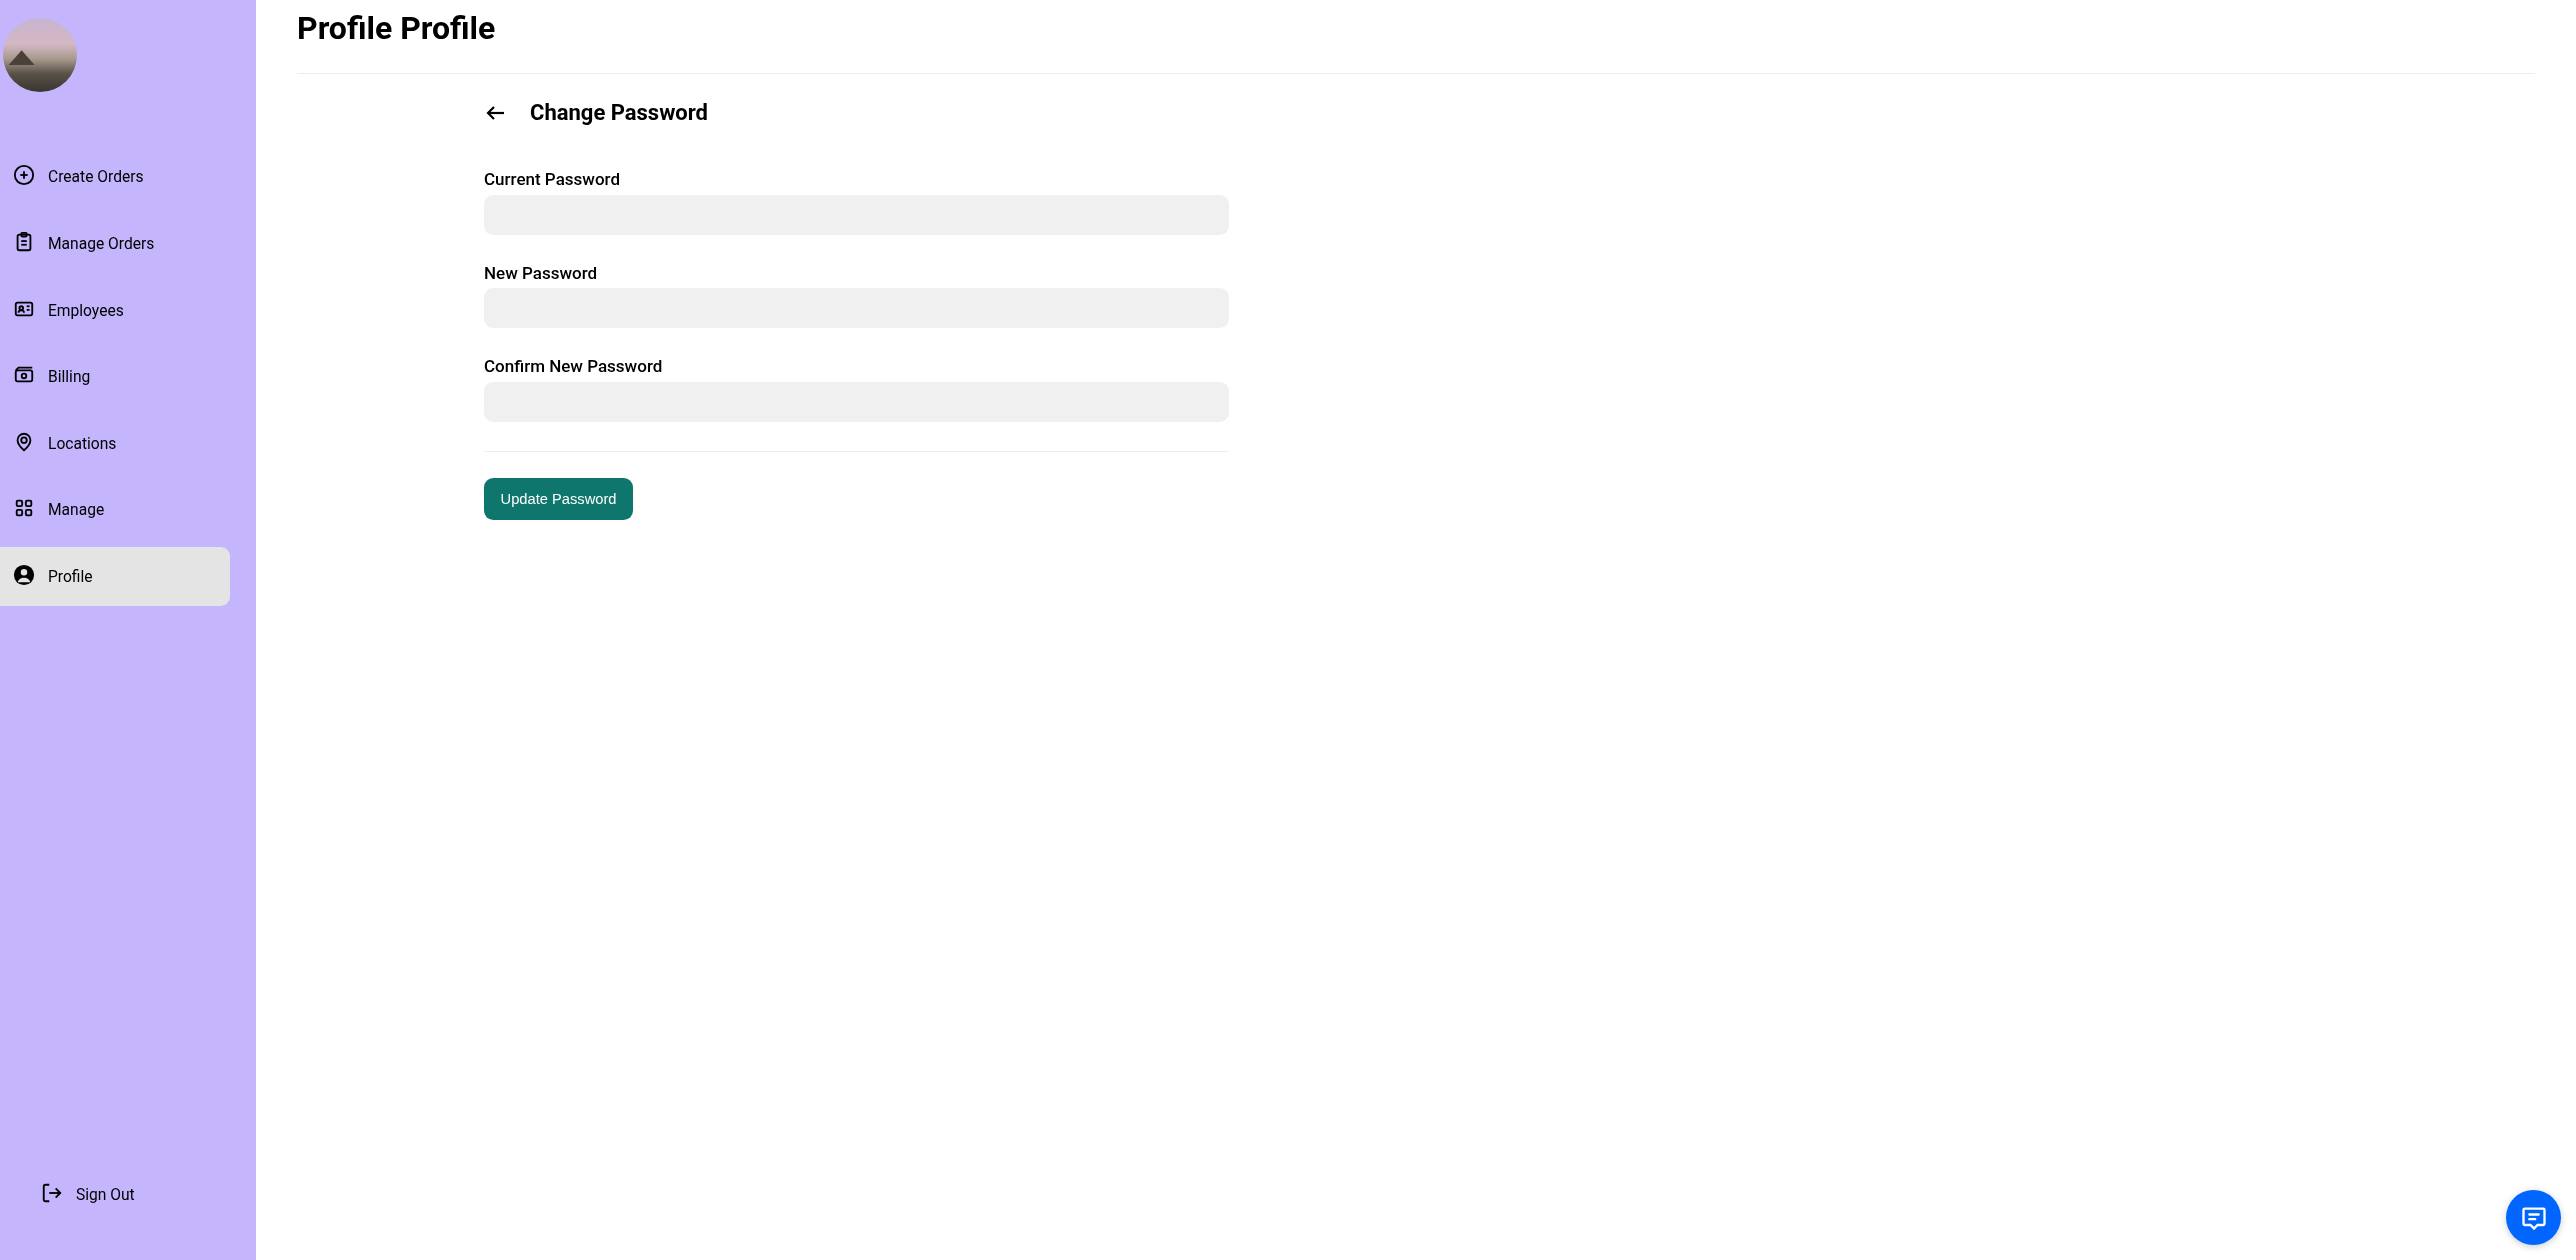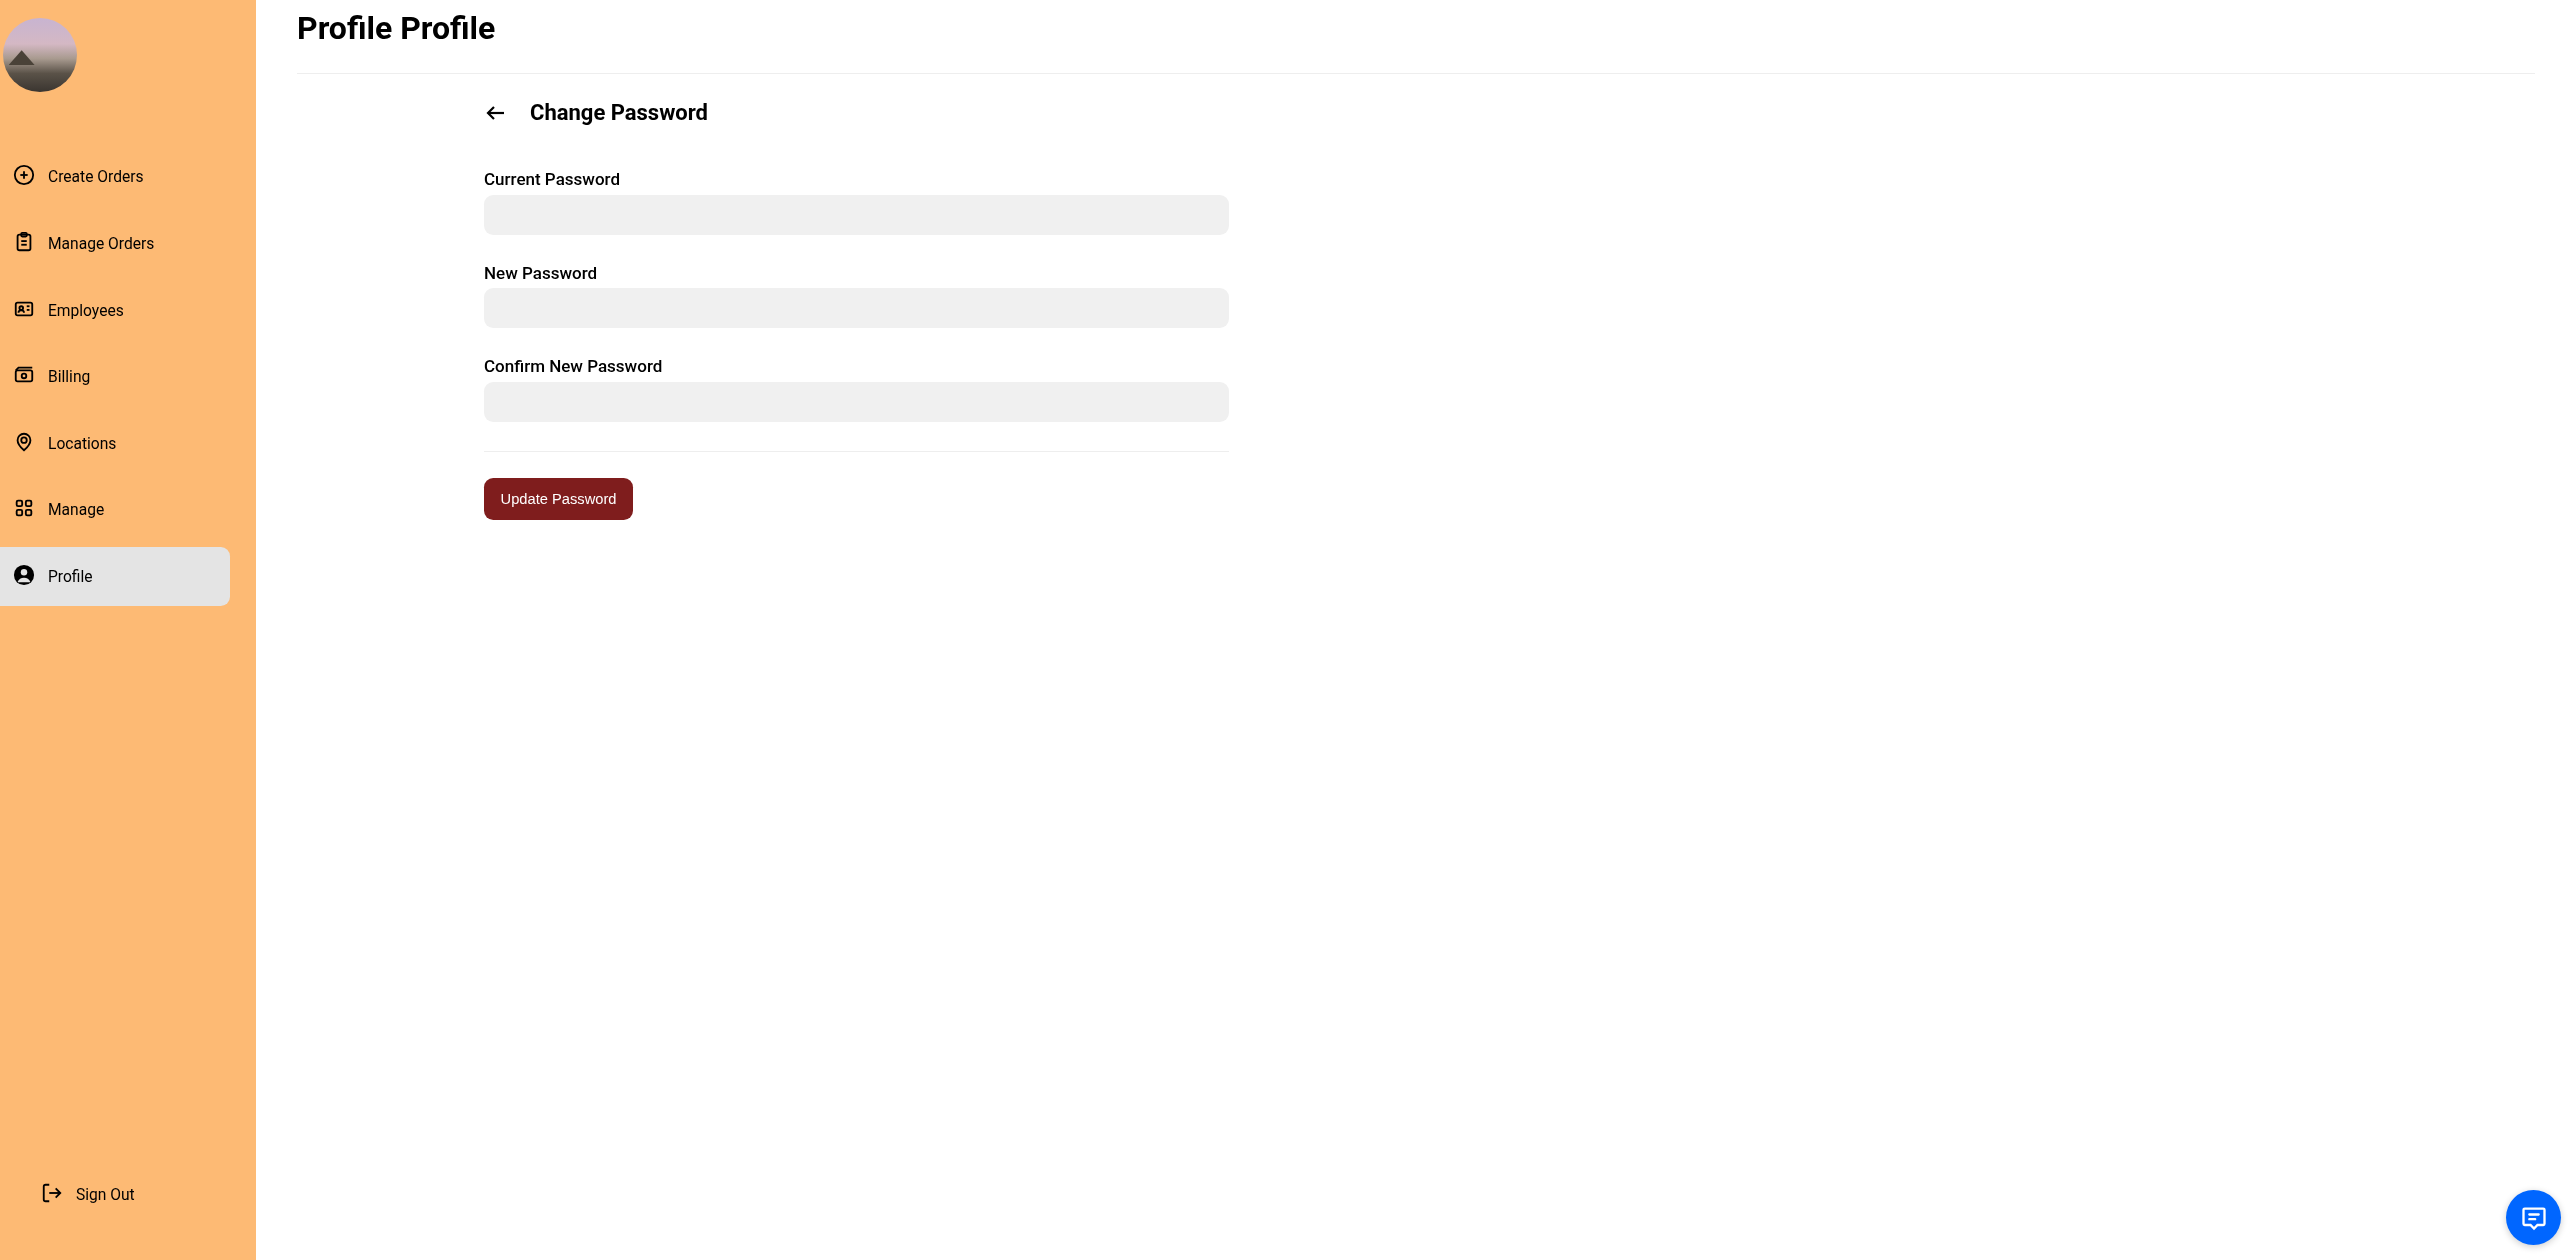--- a/index.html
+++ b/index.html
@@ -8,21 +8,21 @@
       box-sizing: border-box;
     }
     body {
       font-family: -apple-system, BlinkMacSystemFont, 'Segoe UI', Roboto, sans-serif;
       display: flex;
       height: 100vh;
       background: #ffffff;
     }
     .sidebar {
       width: 256px;
-      background: #fdba74;
+      background: #c4b5fd;
       display: flex;
       flex-direction: column;
       padding: 0;
       flex-shrink: 0;
     }
     .avatar {
       width: 74px;
       height: 74px;
       border-radius: 50%;
       margin: 18.4px 2.8px;
@@ -131,21 +131,21 @@
       border-radius: 9.2px;
       padding: 11px 13px;
       font-size: 14px;
     }
     .form-divider {
       border: none;
       border-top: 0.9px solid #eee;
       margin: 29px 0 26px 0;
     }
     .update-button {
-      background: #7f1d1d;
+      background: #0f766e;
       color: #fff;
       border: none;
       border-radius: 9.2px;
       padding: 13px 16.6px;
       font-size: 14.7px;
       font-weight: 500;
       cursor: pointer;
     }
     .chat-widget {
       position: fixed;

